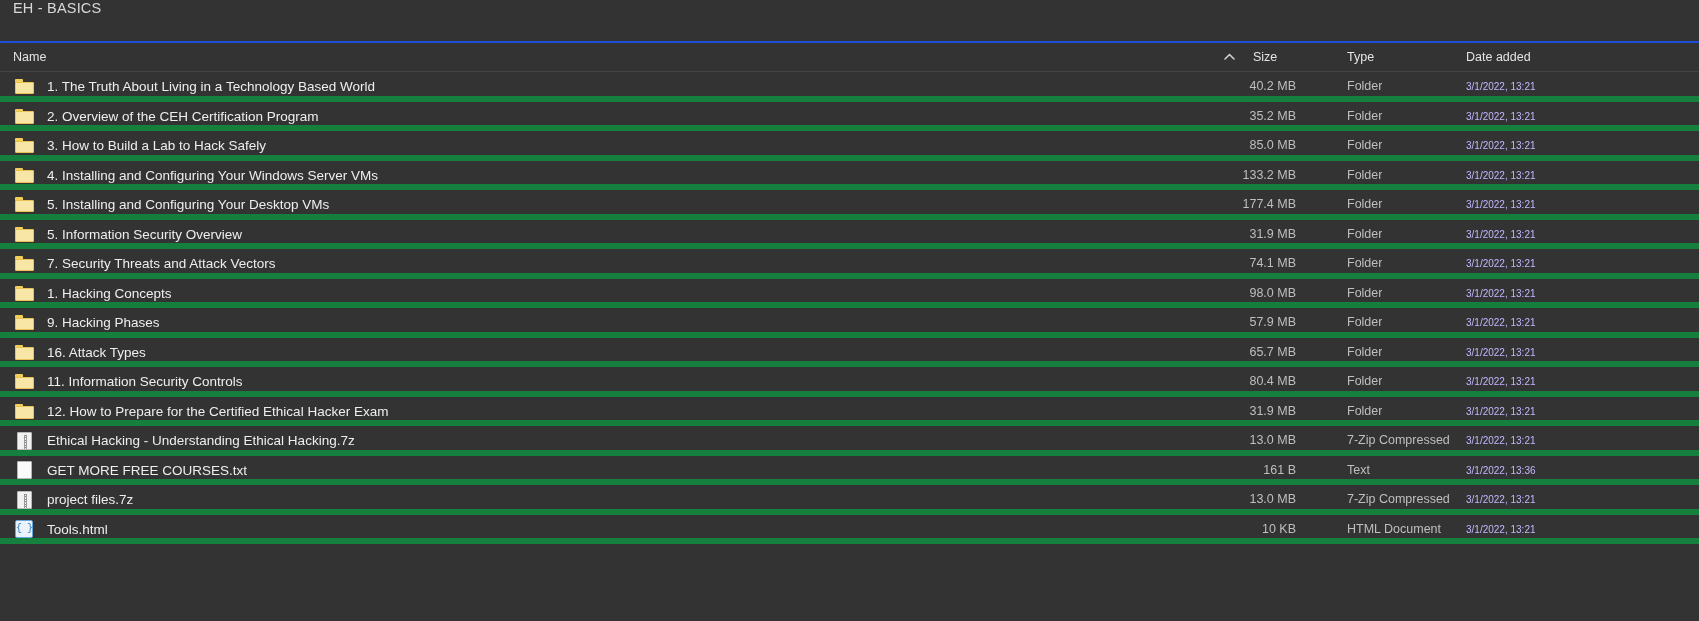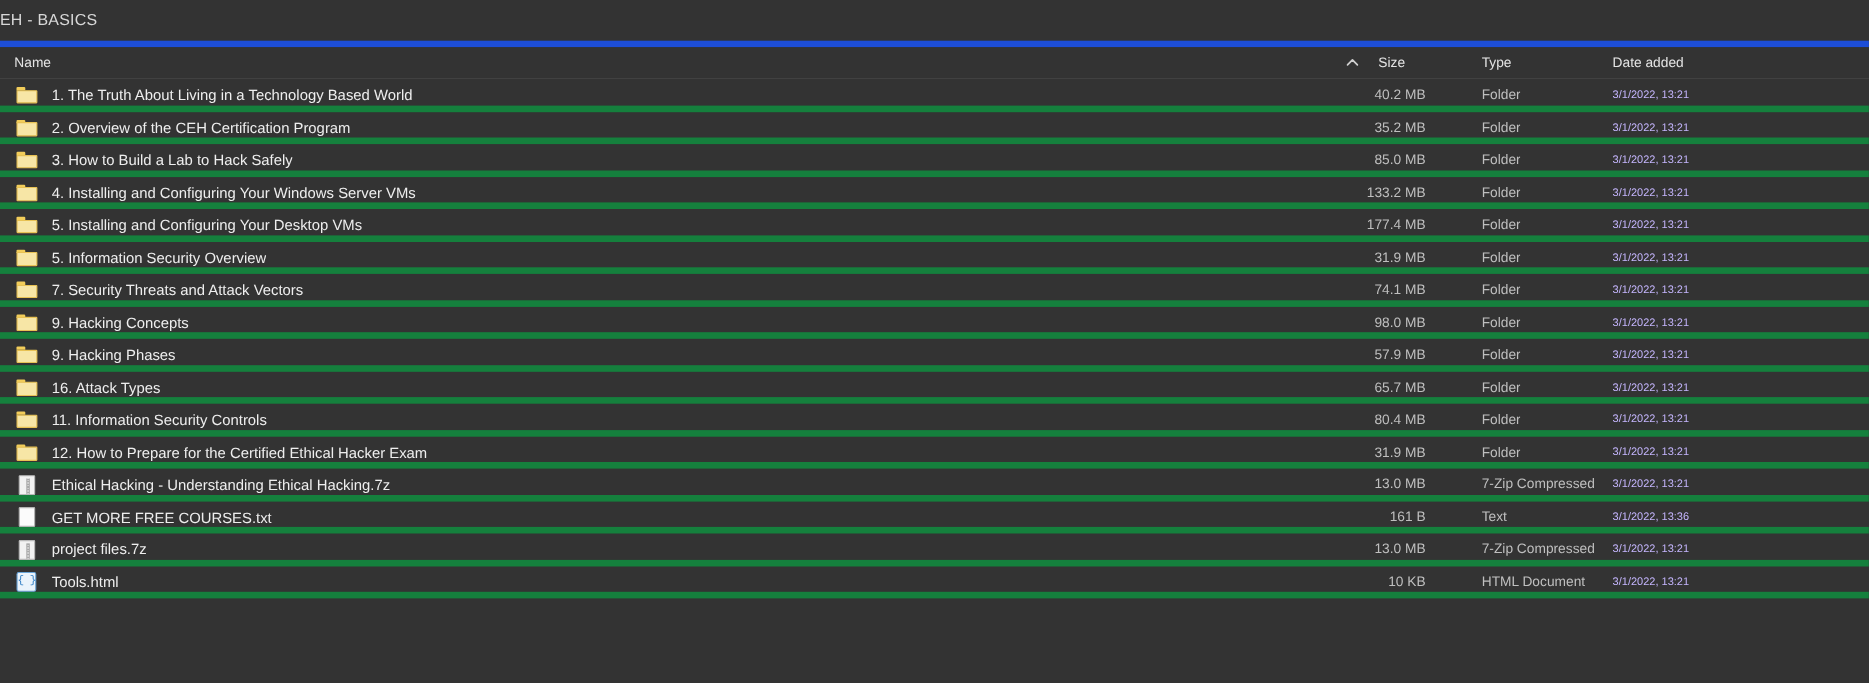--- a/index.html
+++ b/index.html
@@ -23,23 +23,23 @@
     display: flex;
     flex-direction: column;
   }
 
   
   .titlebar {
     height: 43px;
     min-height: 43px;
     background: #333333;
     display: flex;
-    align-items: center;
-    box-sizing: border-box;
-    border-bottom: 6px solid #1d4ed8;
+    padding-left: 13px;
+    box-sizing: border-box;
+    border-bottom: 2px solid #1d4ed8;
   }
   .titlebar-text {
     font-size: 14.5px;
     color: #d8d8d8;
     letter-spacing: 0.2px;
   }
 
   
   .col-header {
     height: 28px;
@@ -319,21 +319,21 @@
         <div class="cell-abs c-type">Folder</div>
         <div class="cell-abs c-date">3/1/2022, 13:21</div>
       </div>
       <div class="row">
         <div class="cell-abs c-icon">
           <span class="icon-folder">
             <span class="tab"></span>
             <span class="body"></span>
           </span>
         </div>
-        <div class="cell-abs c-name">9. Hacking Concepts</div>
+        <div class="cell-abs c-name">1. Hacking Concepts</div>
         <div class="cell-abs c-size">98.0 MB</div>
         <div class="cell-abs c-type">Folder</div>
         <div class="cell-abs c-date">3/1/2022, 13:21</div>
       </div>
       <div class="row">
         <div class="cell-abs c-icon">
           <span class="icon-folder">
             <span class="tab"></span>
             <span class="body"></span>
           </span>

